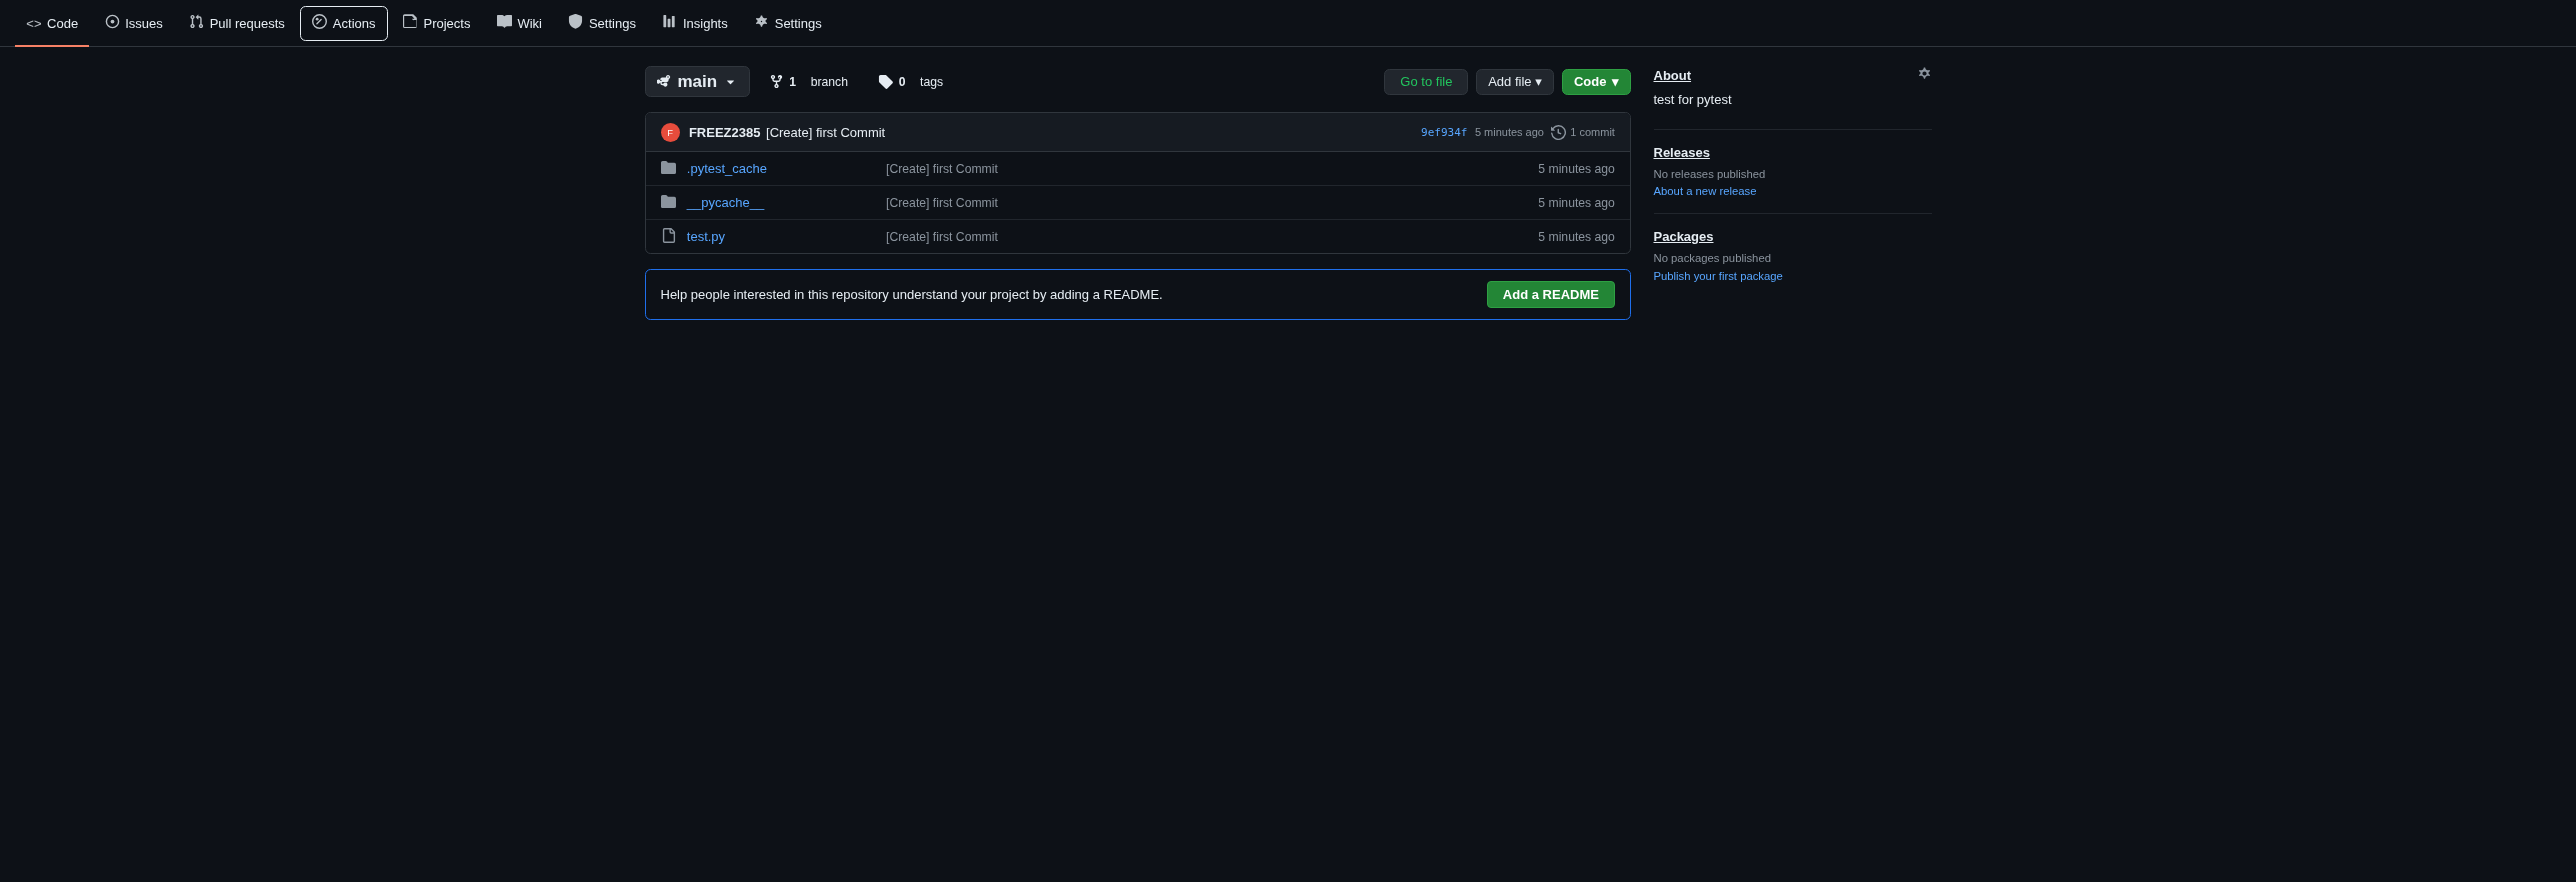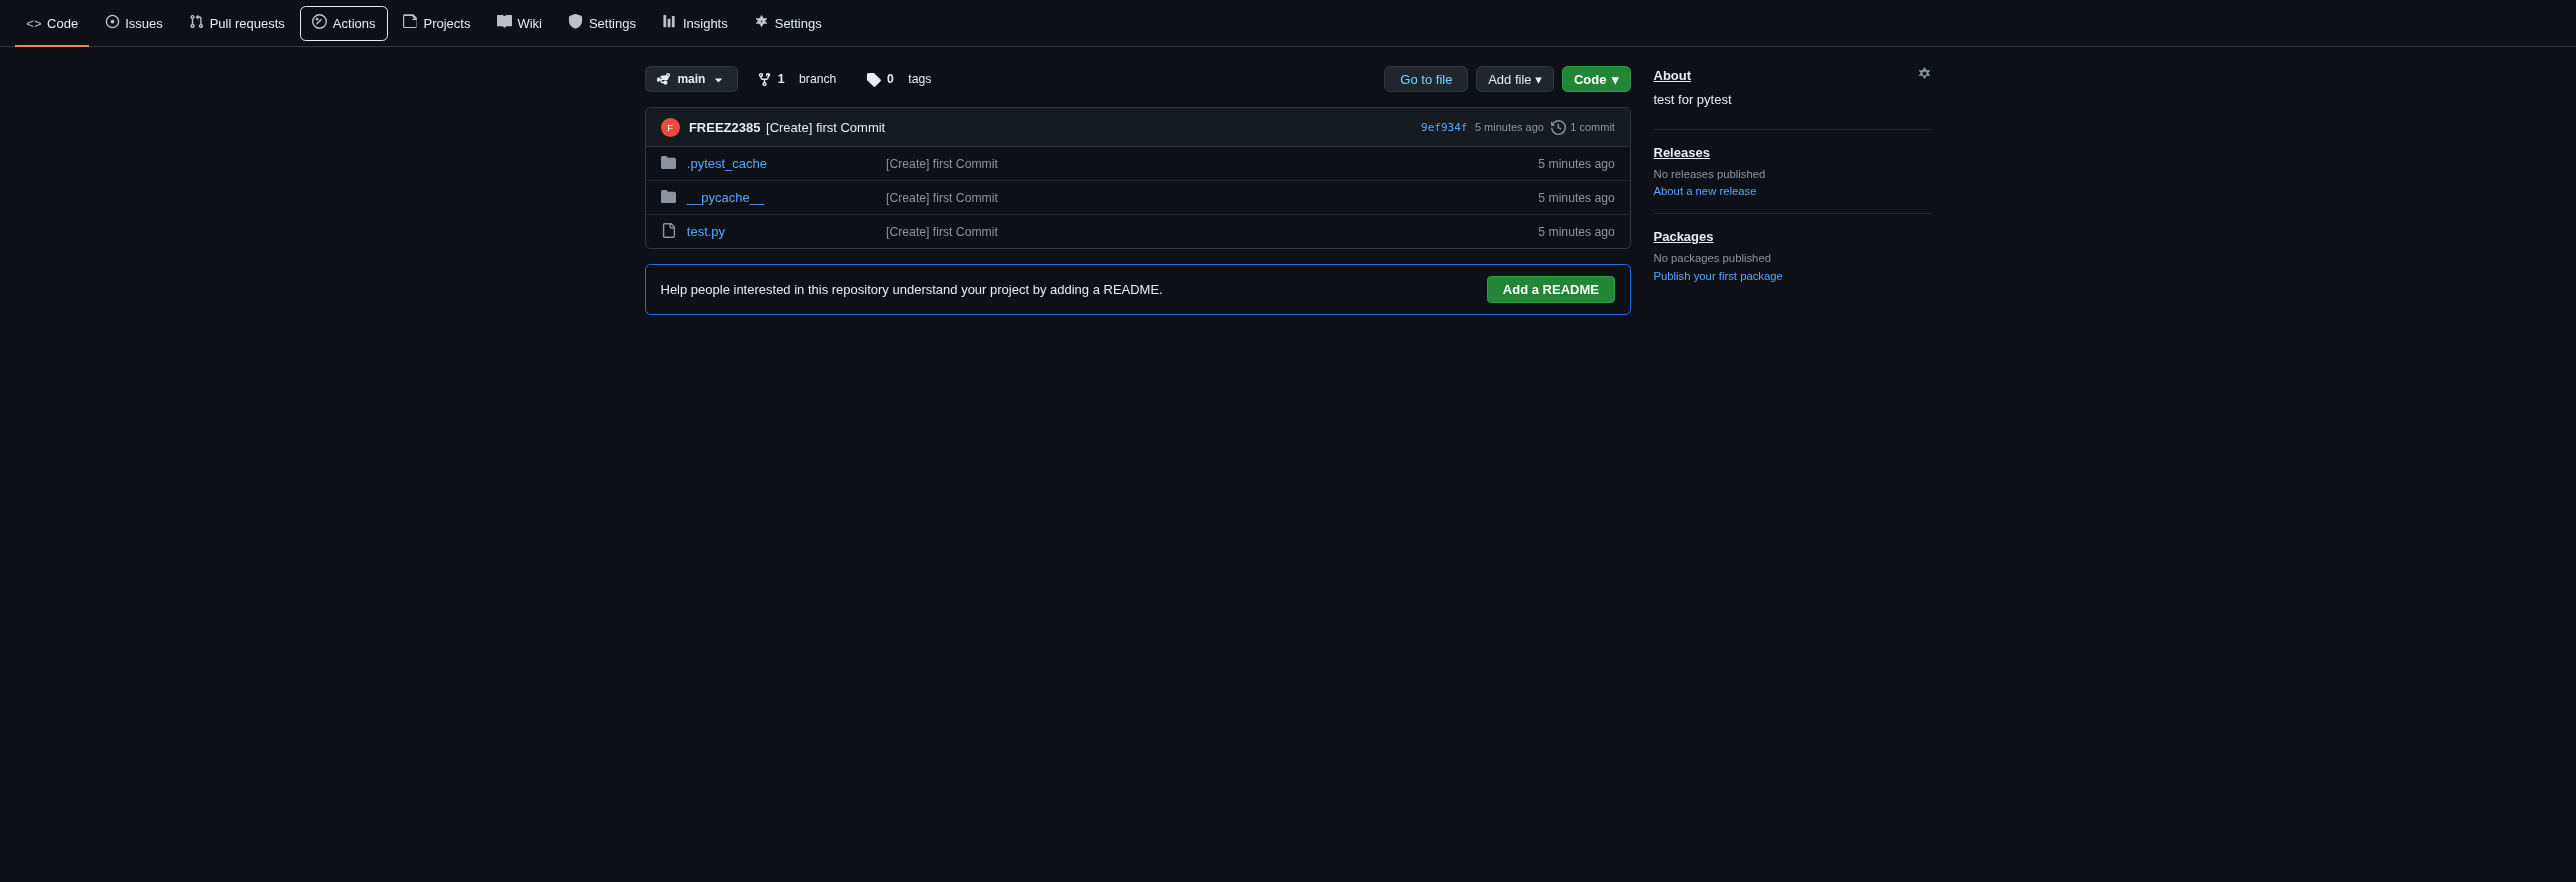--- a/index.html
+++ b/index.html
@@ -77,41 +77,41 @@
     .branch-btn {
       display: flex;
       align-items: center;
       gap: 5.6px;
       padding: 4.7px 11.3px;
       background: #21262d;
       border: 0.9px solid #30363d;
       border-radius: 5.6px;
       color: #e6edf3;
       cursor: pointer;
-      font-size: 12px;
+      font-size: 17px;
       font-weight: 600;
     }
     .branch-tag-btn {
       display: flex;
       align-items: center;
       gap: 5.6px;
       padding: 4.7px 11.3px;
       background: transparent;
       border: none;
       color: #e6edf3;
       cursor: pointer;
       font-size: 12.2px;
     }
     .spacer { flex: 1; }
     .go-to-file-btn {
       padding: 4.7px 15px;
       background: #21262d;
       border: 0.9px solid #30363d;
       border-radius: 5.6px;
-      color: #7dd3fc;
+      color: #22c55e;
       cursor: pointer;
       font-size: 13px;
     }
     .add-file-btn {
       display: flex;
       align-items: flex-start;
       gap: 3.8px;
       padding: 4.7px 11.3px;
       background: #21262d;
       border: 0.9px solid #30363d;

